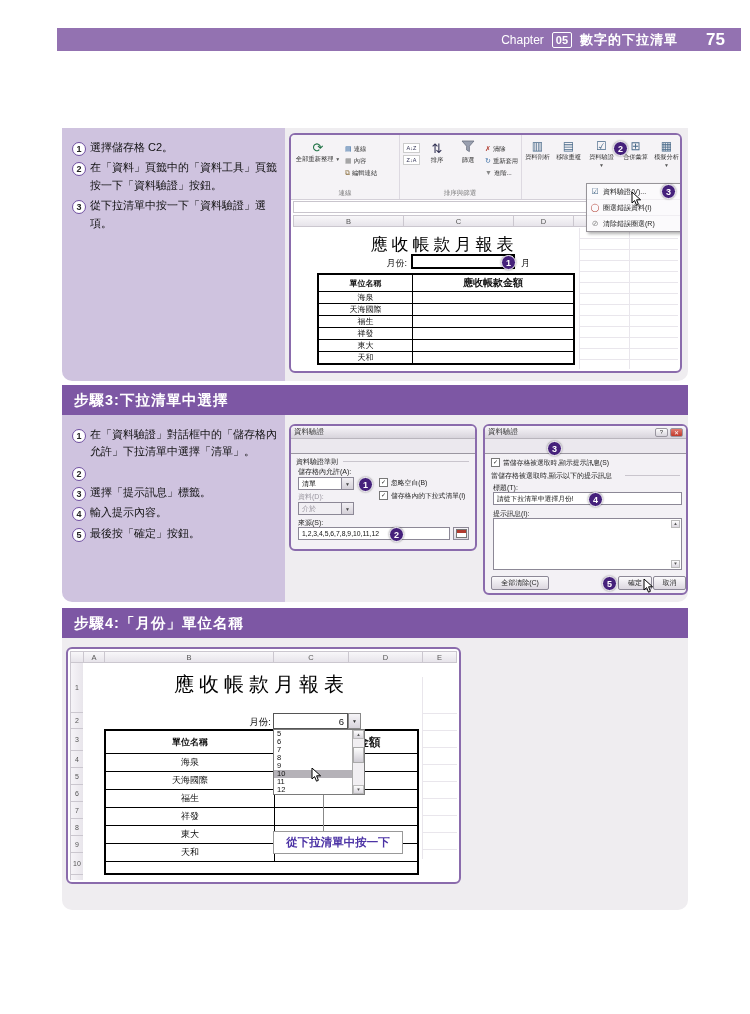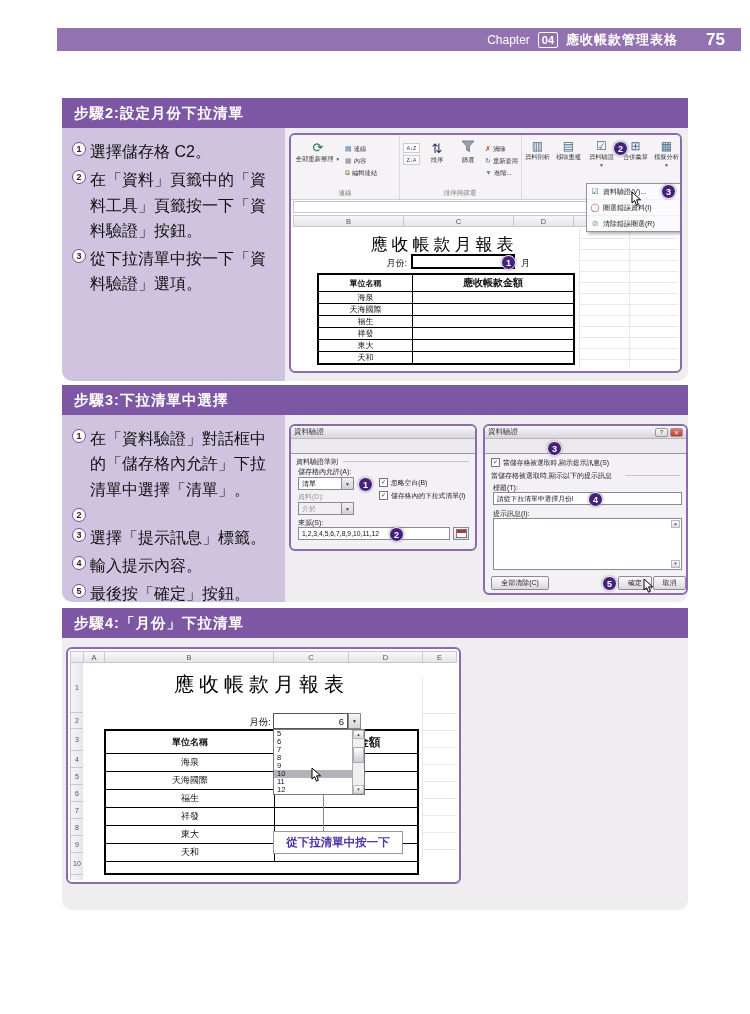--- a/index.html
+++ b/index.html
@@ -32,21 +32,21 @@
   .step-header{height:30px;background:#7d57a4;color:#fff;font-size:14.5px;font-weight:bold;
     display:flex;align-items:center;padding-left:12px;letter-spacing:1px;}
   .step-body{position:absolute;top:30px;left:0;right:0;bottom:0;display:flex;}
   .instr-panel{width:223px;background:#cfc3df;padding:11px 8px 0 10px;box-sizing:border-box;}
   .shot-panel{flex:1;background:#efedf0;position:relative;}
 
   .instr{display:flex;margin-bottom:3px;}
   .inum{flex:0 0 14px;height:14px;border:1.2px solid #6f4fa0;border-radius:50%;background:#fff;
     font-size:9px;font-weight:bold;color:#222;display:flex;align-items:center;justify-content:center;
     margin:3px 4px 0 0;box-sizing:border-box;}
-  .itext{font-size:16px;line-height:1.58;color:#111;}
+  .itext{font-size:11px;line-height:1.58;color:#111;}
   .para{font-size:12.5px;line-height:1.78;color:#111;}
 
   .shot{position:absolute;background:#fff;border:2px solid #8a6bac;border-radius:6px;
     box-sizing:border-box;overflow:hidden;}
   #shot2{left:4px;top:5px;width:393px;height:240px;}
   #shot3a{left:4px;top:9px;width:188px;height:127px;background:#f3f1f5;}
   #shot3b{left:198px;top:9px;width:205px;height:171px;background:#f3f1f5;}
   #shot4{left:4px;top:9px;width:395px;height:237px;}
 
   
@@ -172,28 +172,27 @@
   .callout{position:absolute;left:190px;top:168px;width:128px;height:21px;background:#fff;border:1px solid #999;
     display:flex;align-items:center;justify-content:center;font-size:11.5px;font-weight:bold;color:#4c33a5;z-index:7;}
 </style>
 </head>
 <body>
 
 <div class="page">
 
   <div class="chapter-bar">
     <span class="ch-label">Chapter</span>
-    <span class="ch-num">04</span>
-    <span class="ch-title">應收帳款管理表格</span>
+    <span class="ch-num">05</span>
+    <span class="ch-title">數字的下拉清單</span>
     <span class="ch-page">75</span>
   </div>
 
 
   <section class="step" id="step2">
-    <div class="step-header">步驟2:設定月份下拉清單</div>
     <div class="step-body">
       <div class="instr-panel">
 
           <div class="instr">
             <span class="inum">1</span>
             <span class="itext">選擇儲存格 C2。</span>
           </div>
 
           <div class="instr">
             <span class="inum">2</span>
@@ -478,21 +477,21 @@
           <svg class="cursor" style="left:158px;top:153px;" width="11" height="14" viewBox="0 0 11 14">
               <polygon points="1,0 1,11 3.6,8.6 5.5,13.2 7.4,12.3 5.6,7.8 9.6,7.8" fill="#fff" stroke="#000" stroke-width="1"></polygon>
             </svg>
           <div class="dbtn" style="left:168px;top:150px;width:33px;">取消</div>
         </div>
       </div>
     </div>
   </section>
 
   <section class="step" id="step4">
-    <div class="step-header">步驟4:「月份」下拉清單</div>
+    <div class="step-header">步驟4:「月份」單位名稱</div>
     <div class="step-body">
       <div class="shot-panel">
         <div class="shot" id="shot4">
 
           <div class="xl-colheads">
             <div class="colhead" style="width:13px;"></div>
             <div class="colhead" style="width:21px;">A</div>
             <div class="colhead" style="width:169px;">B</div>
             <div class="colhead" style="width:75px;">C</div>
             <div class="colhead" style="width:74px;">D</div>

